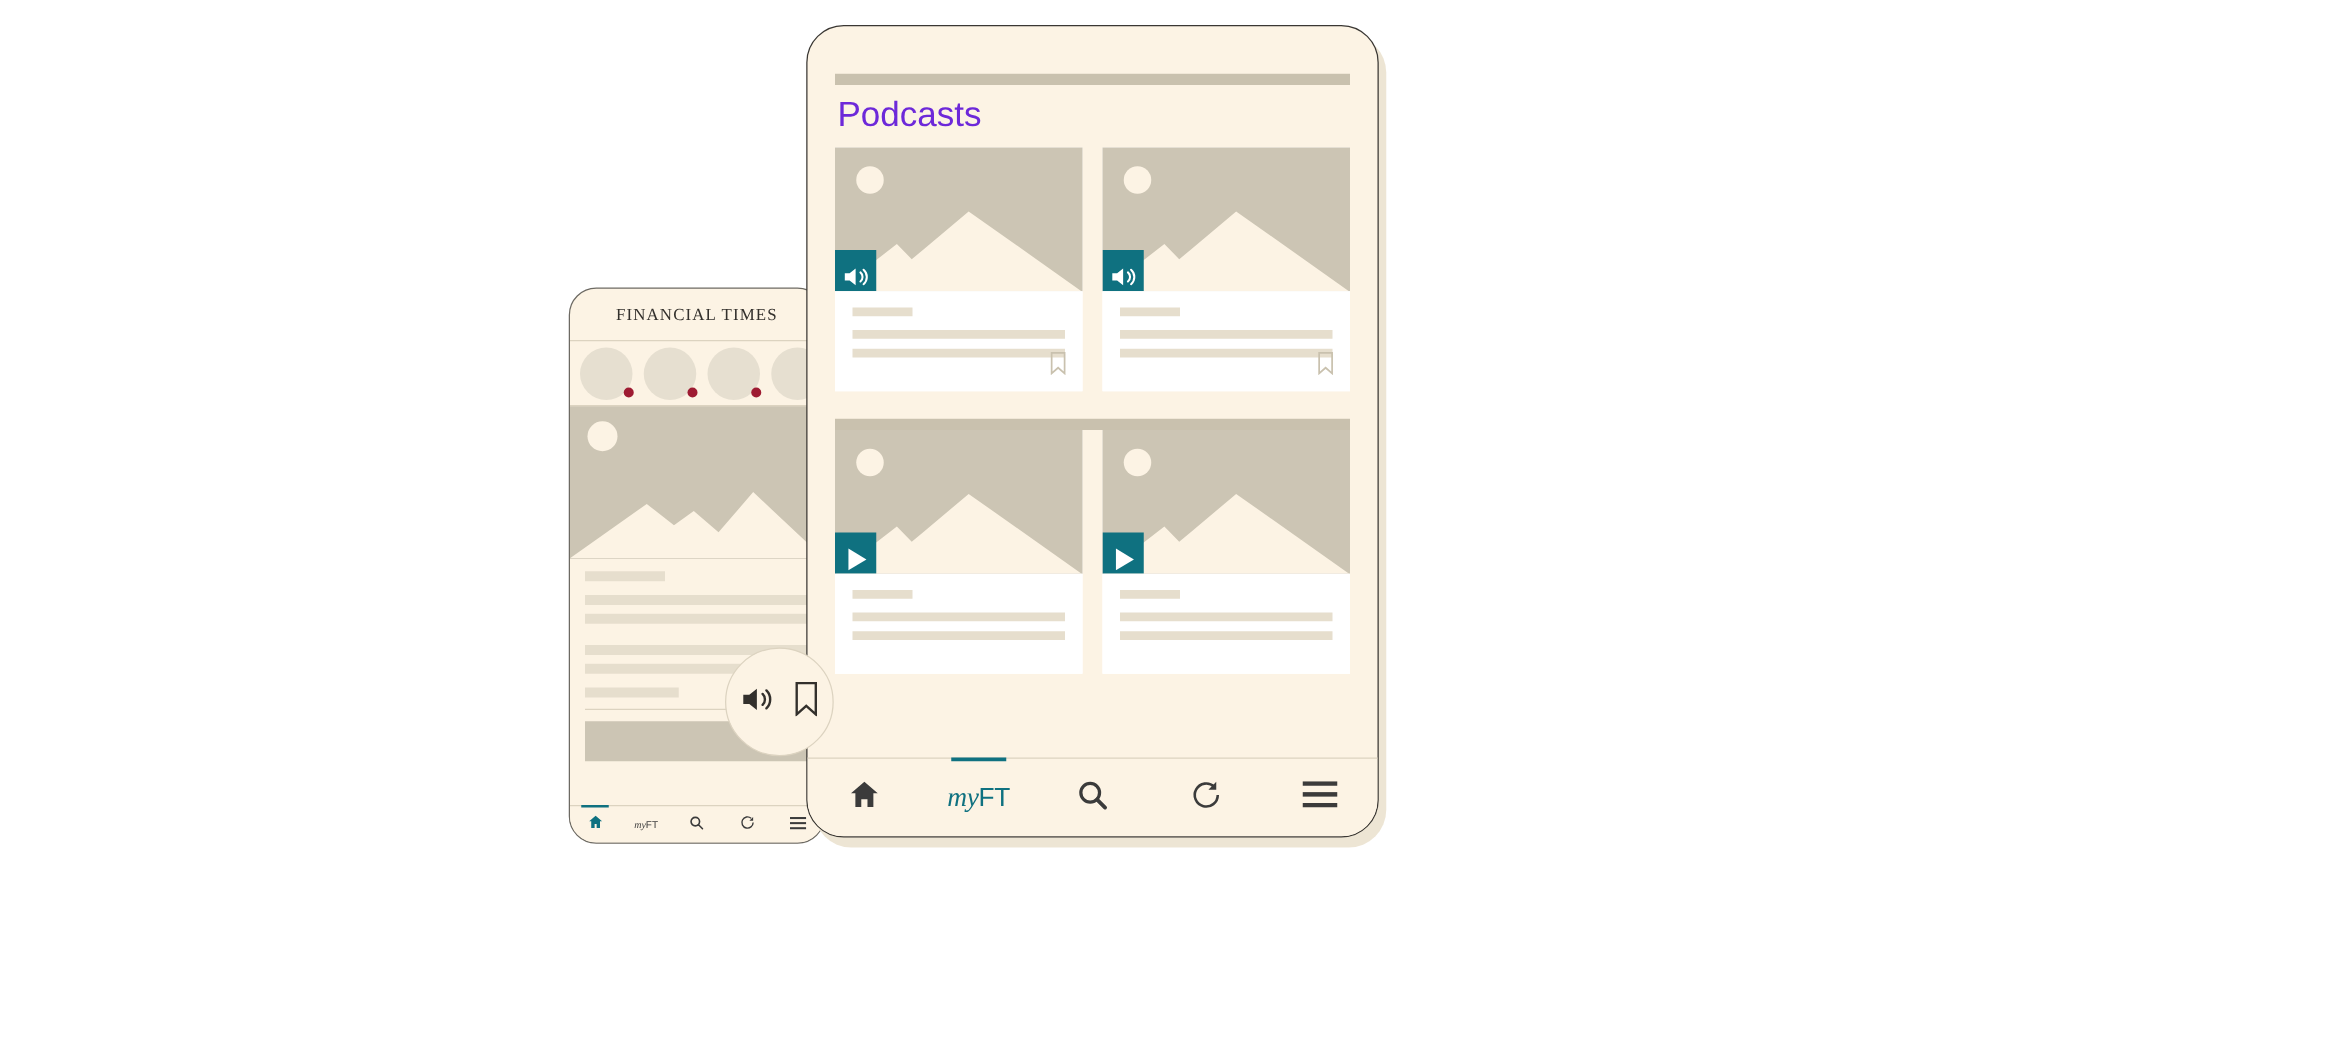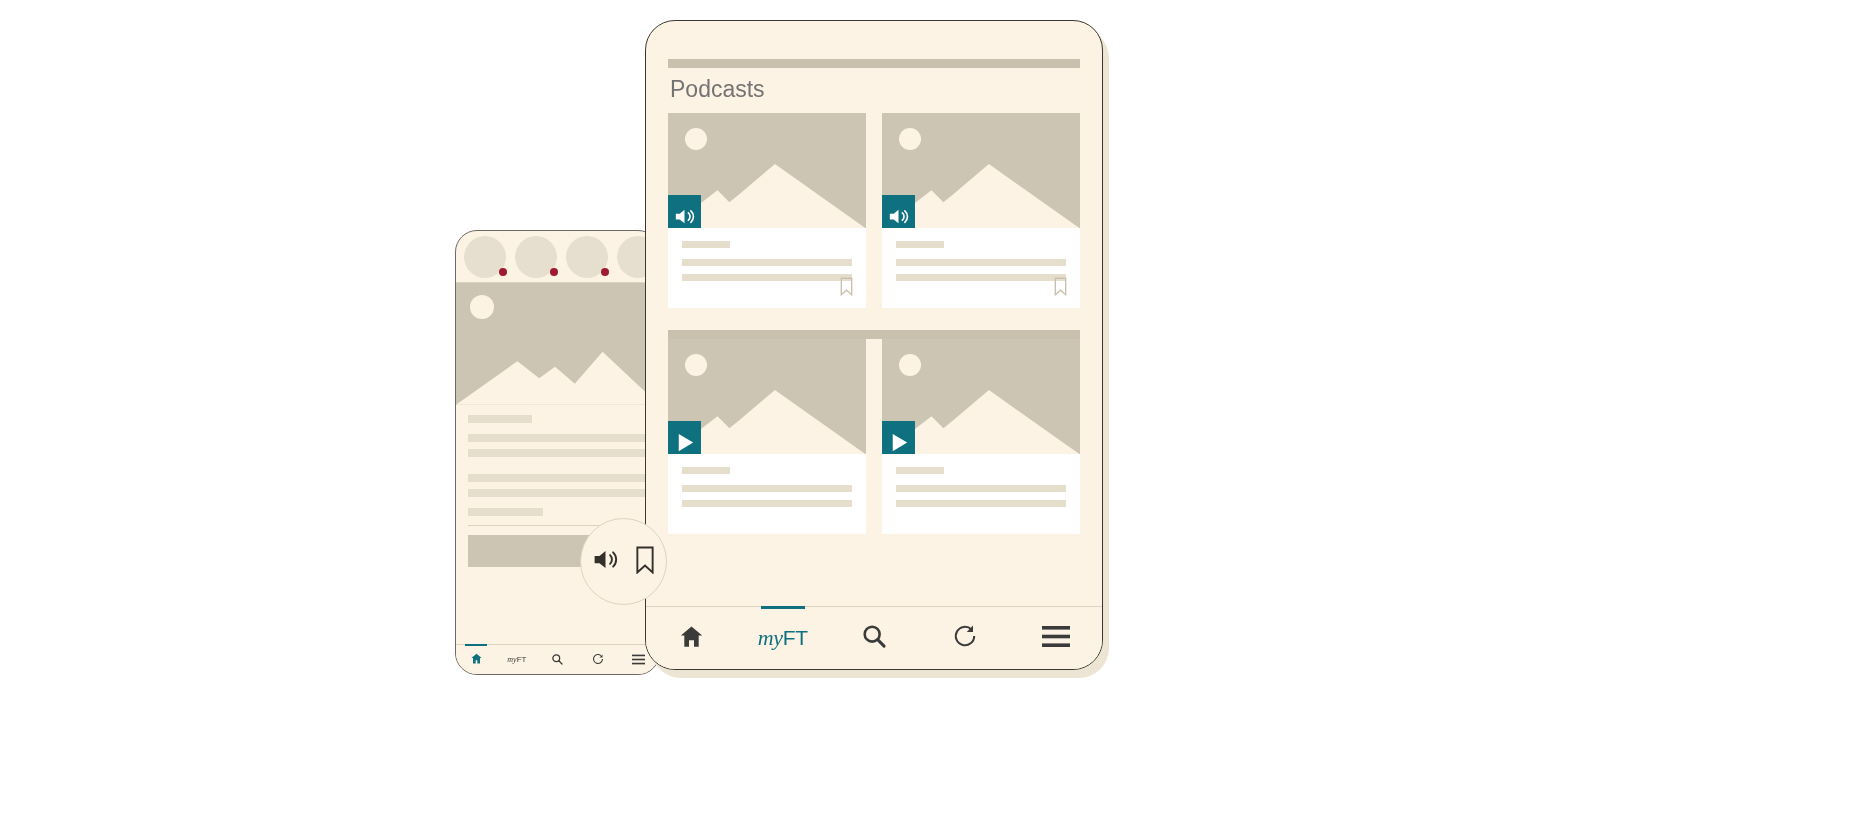--- a/index.html
+++ b/index.html
@@ -116,21 +116,21 @@
   }
   .tablet-inner{position:absolute;inset:0;display:flex;flex-direction:column;}
   .tablet-scroll{flex:1;overflow:hidden;position:relative;}
 
   .sec-divider{
     height:9px;background:#C9C1AE;
     margin:38px 22px 0 22px;
   }
   .sec-divider.second{margin-top:22px;}
   .sec-title{
-    font-size:23px;color:#737373;
+    font-size:28px;color:#6d28d9;
     margin:8px 0 10px 24px;
     font-weight:400;
   }
   .card-row{
     display:flex;gap:16px;
     padding:0 22px;
   }
   .card{
     flex:1;background:#ffffff;
     display:flex;flex-direction:column;
@@ -202,20 +202,23 @@
     color:#33302c;
   }
 </style>
 </head>
 <body>
 
 <div class="stage">
 
   <div class="phone">
 
+    <div class="phone-header">
+      <div class="phone-masthead">FINANCIAL TIMES</div>
+    </div>
 
     <div class="phone-stories">
       <div class="story">
           <span class="dot"></span>
         </div>
       <div class="story">
           <span class="dot"></span>
         </div>
       <div class="story">
           <span class="dot"></span>

